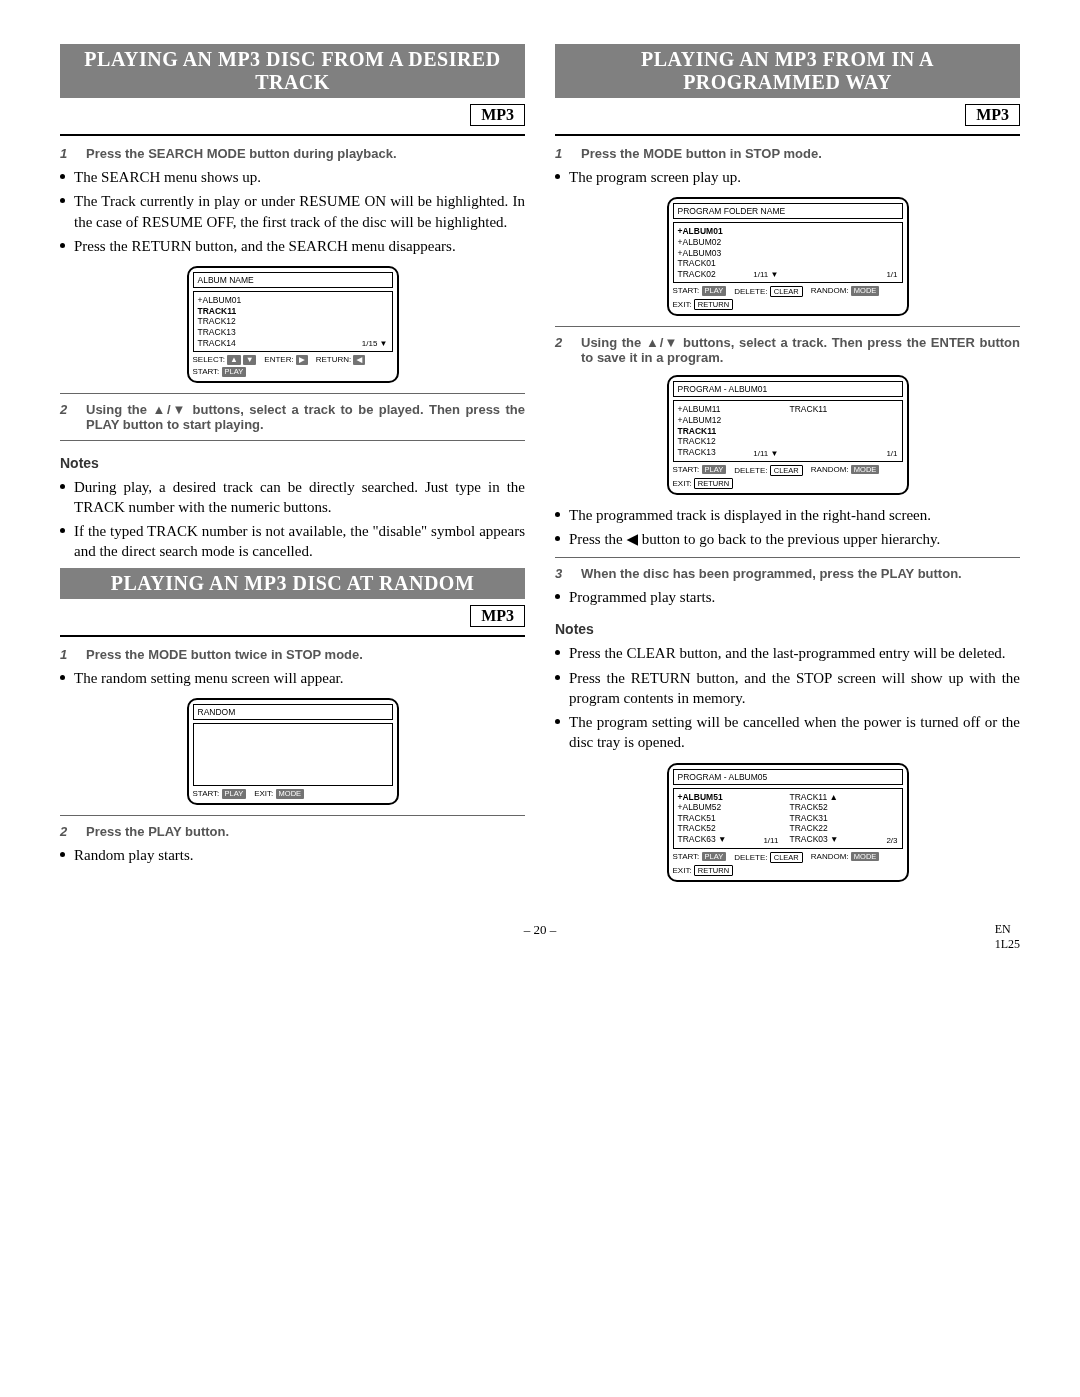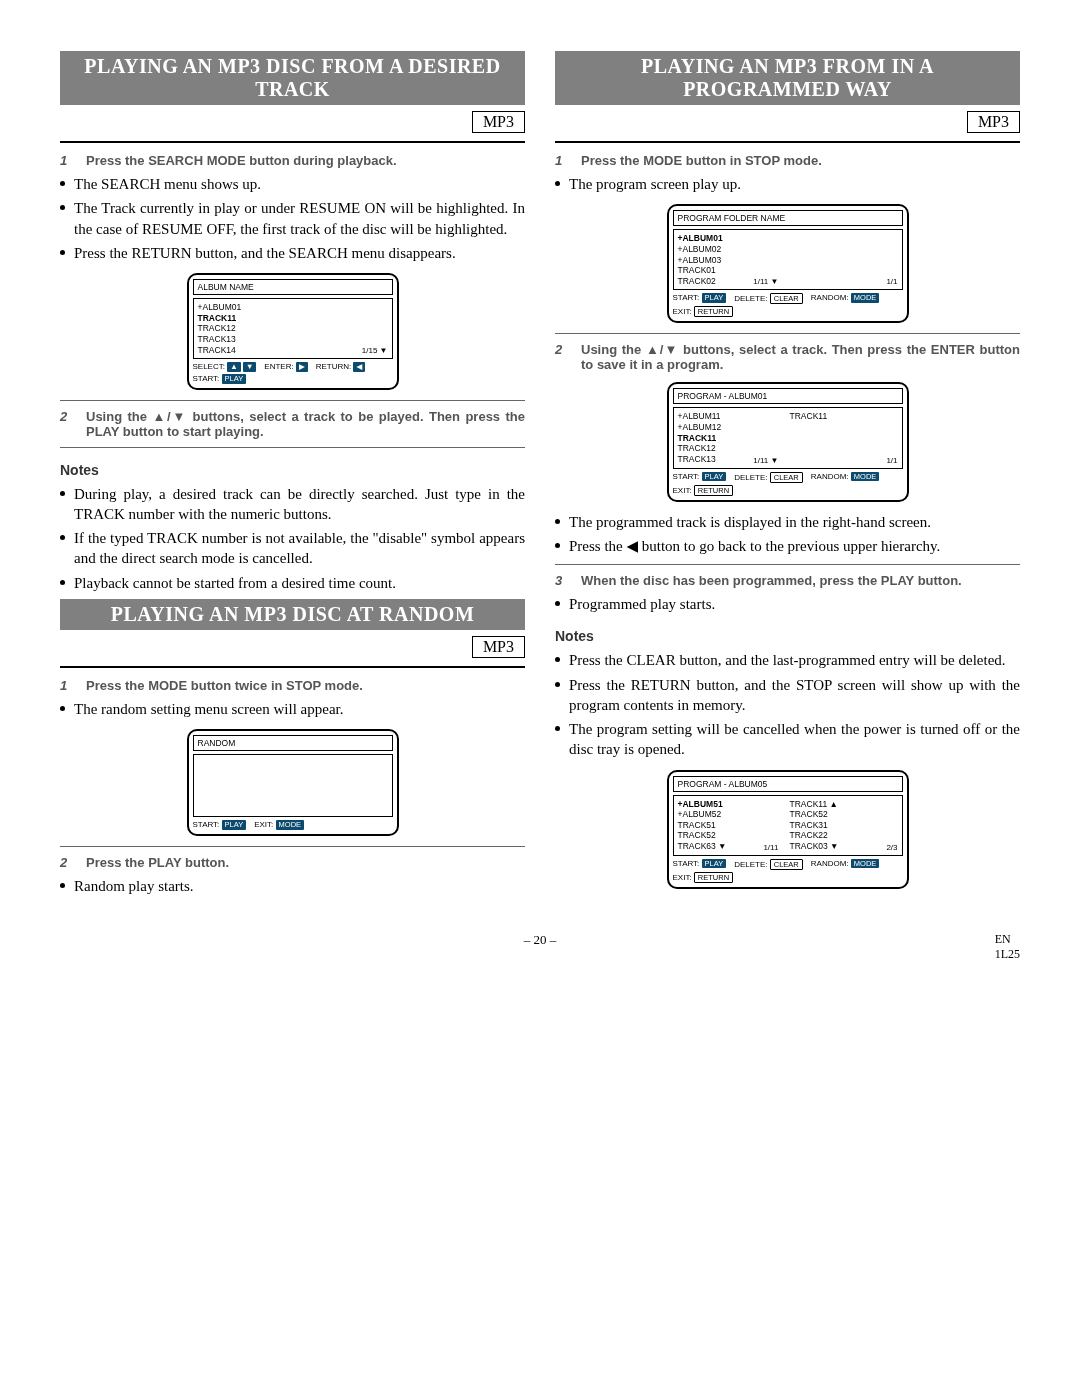--- a/index.html
+++ b/index.html
@@ -1,40 +1,40 @@
 <!DOCTYPE html>
 <html><head>
 <meta charset="utf-8">
 <style>
 body{font-family:"Times New Roman",serif;background:#fff;margin:0;padding:40px 60px;color:#000;font-size:15px}
-.page{max-width:960px;margin:11px auto;display:flex;gap:30px}
+.page{max-width:960px;margin:4px auto;display:flex;gap:30px}
 .col{flex:1;min-width:0}
 .section-header{background:#808080;color:#fff;font-weight:bold;text-align:center;padding:4px 8px;font-size:20px;letter-spacing:.5px;line-height:1.15}
-.mp3-badge{display:inline-block;border:1.5px solid #000;padding:1px 10px;font-weight:normal;font-family:"Times New Roman",serif;font-size:16px;float:right;margin-top:6px;margin-bottom:4px}
+.mp3-badge{display:inline-block;border:1.5px solid #000;padding:1px 10px;font-weight:bold;font-family:"Times New Roman",serif;font-size:16px;float:right;margin-top:6px;margin-bottom:4px}
 .clearfix::after{content:"";display:block;clear:both}
 .rule{border-top:2px solid #000;margin:4px 0 10px;clear:both}
 .thinrule{border-top:1.2px solid #666;margin:8px 0}
 .step{display:flex;gap:10px;font-family:Arial,Helvetica,sans-serif;font-size:13px;font-weight:bold;color:#555;text-align:justify;margin:6px 0}
 .step .num{font-style:italic;font-weight:bold;color:#555;width:16px;flex-shrink:0}
 .bullets{list-style:none;padding:0;margin:6px 0}
 .bullets li{position:relative;padding-left:14px;text-align:justify;margin:4px 0;line-height:1.35}
 .bullets li::before{content:"";position:absolute;left:0;top:7px;width:5px;height:5px;background:#000;border-radius:50%}
 .notes-h{font-family:Arial,Helvetica,sans-serif;font-weight:bold;font-size:14px;margin:14px 0 4px;color:#333}
 .osd{border:2px solid #000;border-radius:10px;width:200px;margin:10px auto;font-family:Liberation Sans, sans-serif;font-size:9px;padding:4px;background:#fff}
 .osd-wide{width:230px}
 .osd .title-row{border:1px solid #000;padding:2px 4px;margin-bottom:3px;font-size:8.5px;display:flex}
 .osd .title-row .tl{flex:1}
 .osd .body{border:1px solid #000;padding:3px 4px;min-height:42px;position:relative;font-size:8.5px;line-height:1.25;display:flex}
 .osd .body .bl{flex:1}
 .osd .body .br{flex:1;padding-left:4px}
 .osd .body .page-ind{position:absolute;right:4px;bottom:2px;font-size:8px}
 .osd .body .page-ind-l{position:absolute;left:46%;bottom:2px;font-size:8px;transform:translateX(-100%)}
 .osd .foot{margin-top:3px;font-size:8px;display:flex;flex-wrap:wrap;gap:2px 8px}
 .osd .foot span{white-space:nowrap}
-.kbadge{background:#0c4a6e;color:#fff;padding:0 3px;border-radius:1px;font-size:7.5px;display:inline-block;line-height:1.3}
+.kbadge{background:#737373;color:#fff;padding:0 3px;border-radius:1px;font-size:7.5px;display:inline-block;line-height:1.3}
 .kbadge-o{border:1px solid #000;padding:0 3px;border-radius:1px;font-size:7.5px;display:inline-block;line-height:1.2}
 .sel{font-weight:bold}
 .footer{max-width:960px;margin:30px auto 0;position:relative;font-size:13px}
 .footer .pg{text-align:center}
 .footer .right{position:absolute;right:0;top:0;text-align:left;font-size:12px}
 </style>
 </head>
 <body>
 
 <div class="page">
@@ -82,21 +82,20 @@
     <div class="step">
       <span class="num">2</span>
       <span>Using the ▲/▼ buttons, select a track to be played. Then press the PLAY button to start playing.</span>
     </div>
     <div class="thinrule"></div>
 
     <div class="notes-h">Notes</div>
     <ul class="bullets">
       <li>During play, a desired track can be directly searched. Just type in the TRACK number with the numeric buttons.</li>
       <li>If the typed TRACK number is not available, the "disable" symbol appears and the direct search mode is cancelled.</li>
-      <li>Playback cannot be started from a desired time count.</li>
     </ul>
 
     <div class="section-header">PLAYING AN MP3 DISC AT RANDOM</div>
     <div class="clearfix">
         <span class="mp3-badge">MP3</span>
       </div>
     <div class="rule"></div>
 
     <div class="step">
       <span class="num">1</span>

